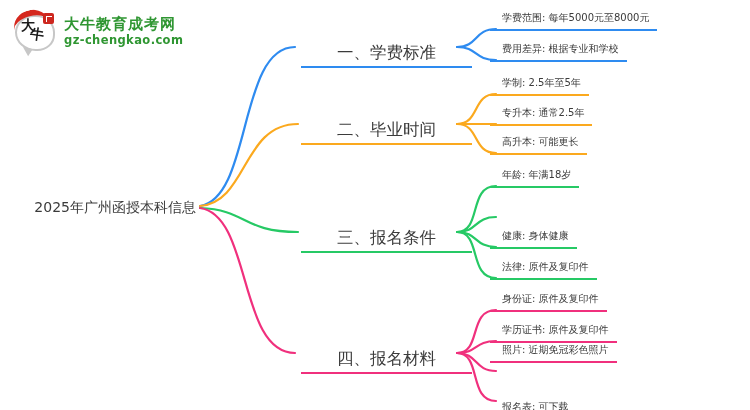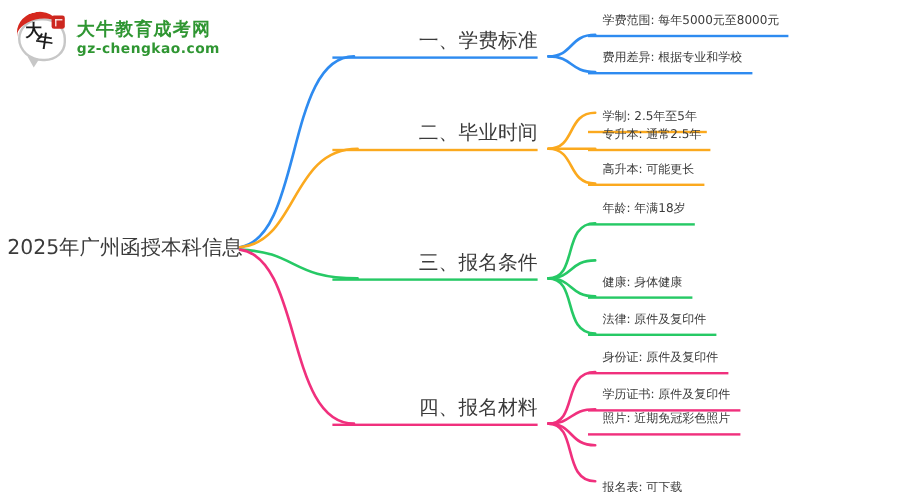--- a/index.html
+++ b/index.html
@@ -29,25 +29,25 @@
     position:absolute;left:8px;bottom:-5px;width:0;height:0;
     border-left:7px solid transparent;border-right:3px solid transparent;border-top:8px solid #c7c7c7;
     transform:rotate(12deg);
   }
   .logo-title{font-size:15px;font-weight:bold;color:#2f9632;letter-spacing:1px;line-height:17px;}
   .logo-domain{font-size:11.5px;font-weight:bold;color:#2f9632;letter-spacing:.4px;line-height:14px;}
 
   
   .root-label{
     position:absolute;left:6px;top:196px;width:190px;text-align:right;
-    font-size:17px;line-height:22px;color:#3b3b3b;white-space:nowrap;
+    font-size:14px;line-height:22px;color:#3b3b3b;white-space:nowrap;
   }
   .branch-label{
-    position:absolute;left:277px;width:171px;height:26px;text-align:right;
-    font-size:16.5px;line-height:26px;white-space:nowrap;border-bottom:2px solid;
+    position:absolute;left:301px;width:171px;height:26px;text-align:center;
+    font-size:16.5px;line-height:26px;white-space:nowrap;border-bottom:2px solid;margin-top:19px;
   }
   .leaf{
     position:absolute;left:490px;height:22px;font-size:10px;line-height:21px;
     white-space:nowrap;padding:0 8px 0 12px;border-bottom:2px solid;
   }
   .bt0{top:21px;}  .bt1{top:98px;}  .bt2{top:206px;} .bt3{top:327px;}
   .c0{border-color:#2e8bf0;} .c1{border-color:#fba91e;}
   .c2{border-color:#26c965;} .c3{border-color:#f0307d;}
 </style>
 </head>
@@ -98,21 +98,21 @@
   <div class="root-label">2025年广州函授本科信息</div>
 
   <div class="branch-label bt0 c0">一、学费标准</div>
   <div class="branch-label bt1 c1">二、毕业时间</div>
   <div class="branch-label bt2 c2">三、报名条件</div>
   <div class="branch-label bt3 c3">四、报名材料</div>
 
   <div class="leaf c0" style="top:7px;">学费范围: 每年5000元至8000元</div>
   <div class="leaf c0" style="top:38px;">费用差异: 根据专业和学校</div>
 
-  <div class="leaf c1" style="top:72px;margin-top:15px;">学制: 2.5年至5年</div>
+  <div class="leaf c1" style="top:72px;">学制: 2.5年至5年</div>
   <div class="leaf c1" style="top:102px;">专升本: 通常2.5年</div>
   <div class="leaf c1" style="top:131px;">高升本: 可能更长</div>
 
   <div class="leaf c2" style="top:164px;">年龄: 年满18岁</div>
   <div class="leaf c2" style="top:225px;">健康: 身体健康</div>
   <div class="leaf c2" style="top:256px;">法律: 原件及复印件</div>
 
   <div class="leaf c3" style="top:288px;">身份证: 原件及复印件</div>
   <div class="leaf c3" style="top:319px;">学历证书: 原件及复印件</div>
   <div class="leaf c3" style="top:339px;">照片: 近期免冠彩色照片</div>

